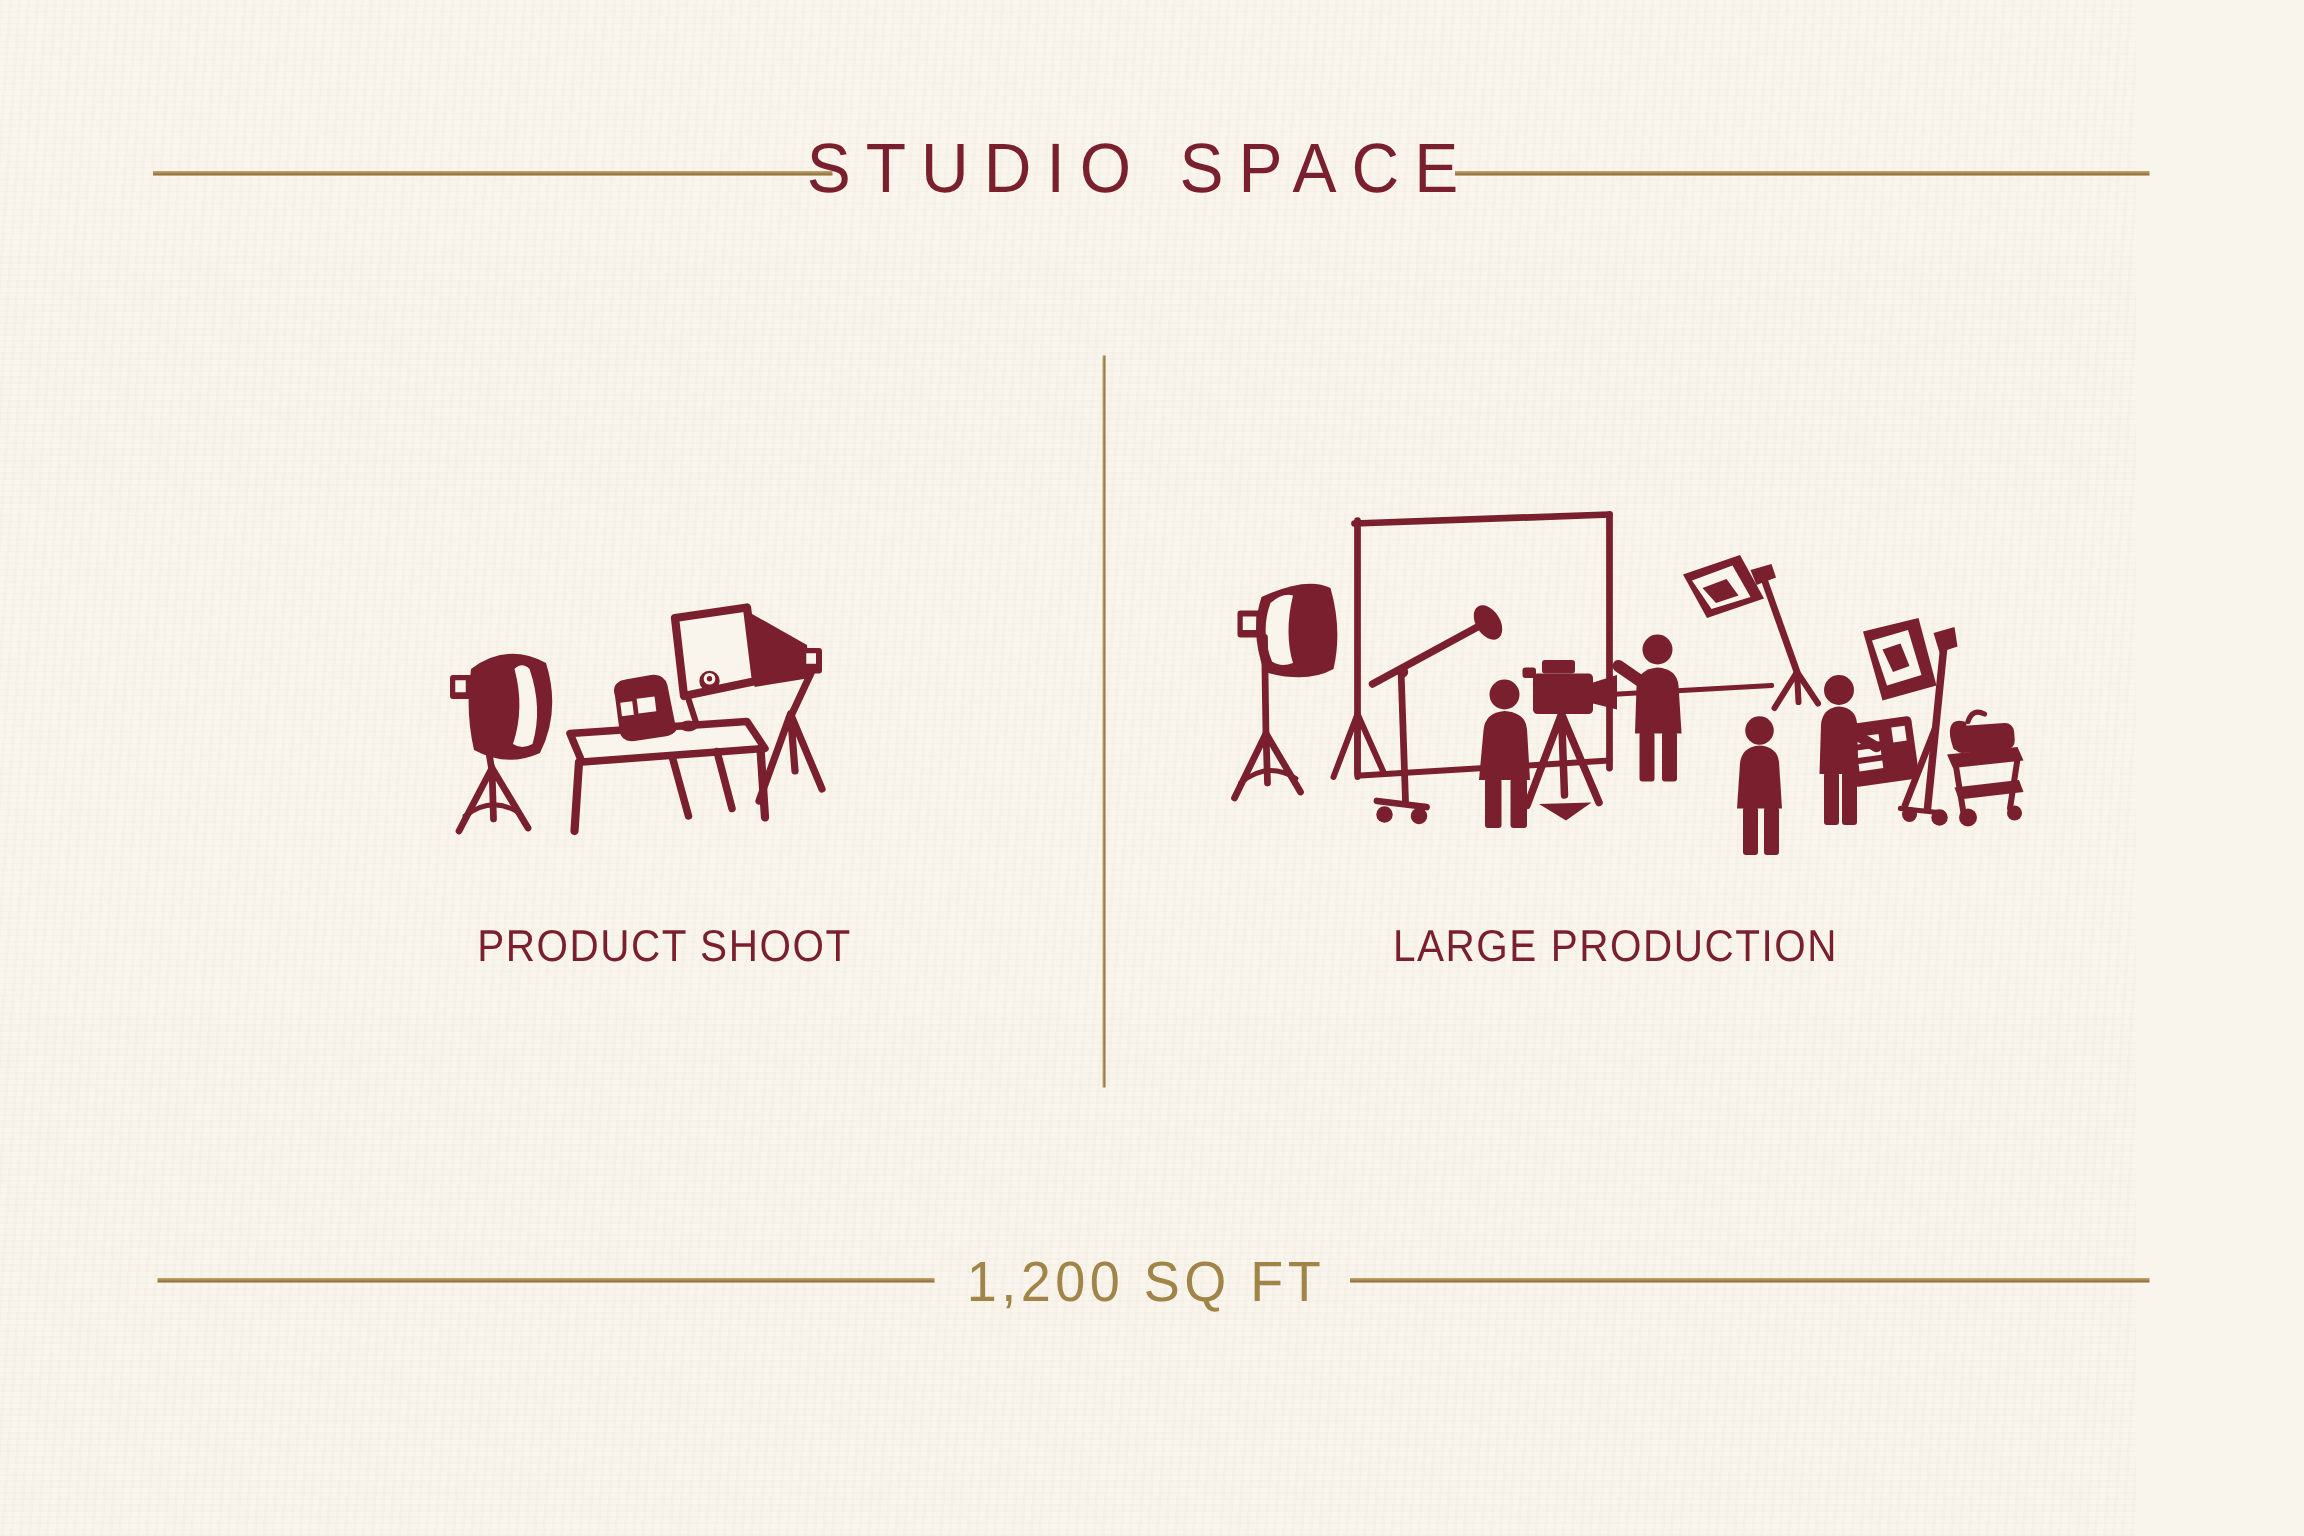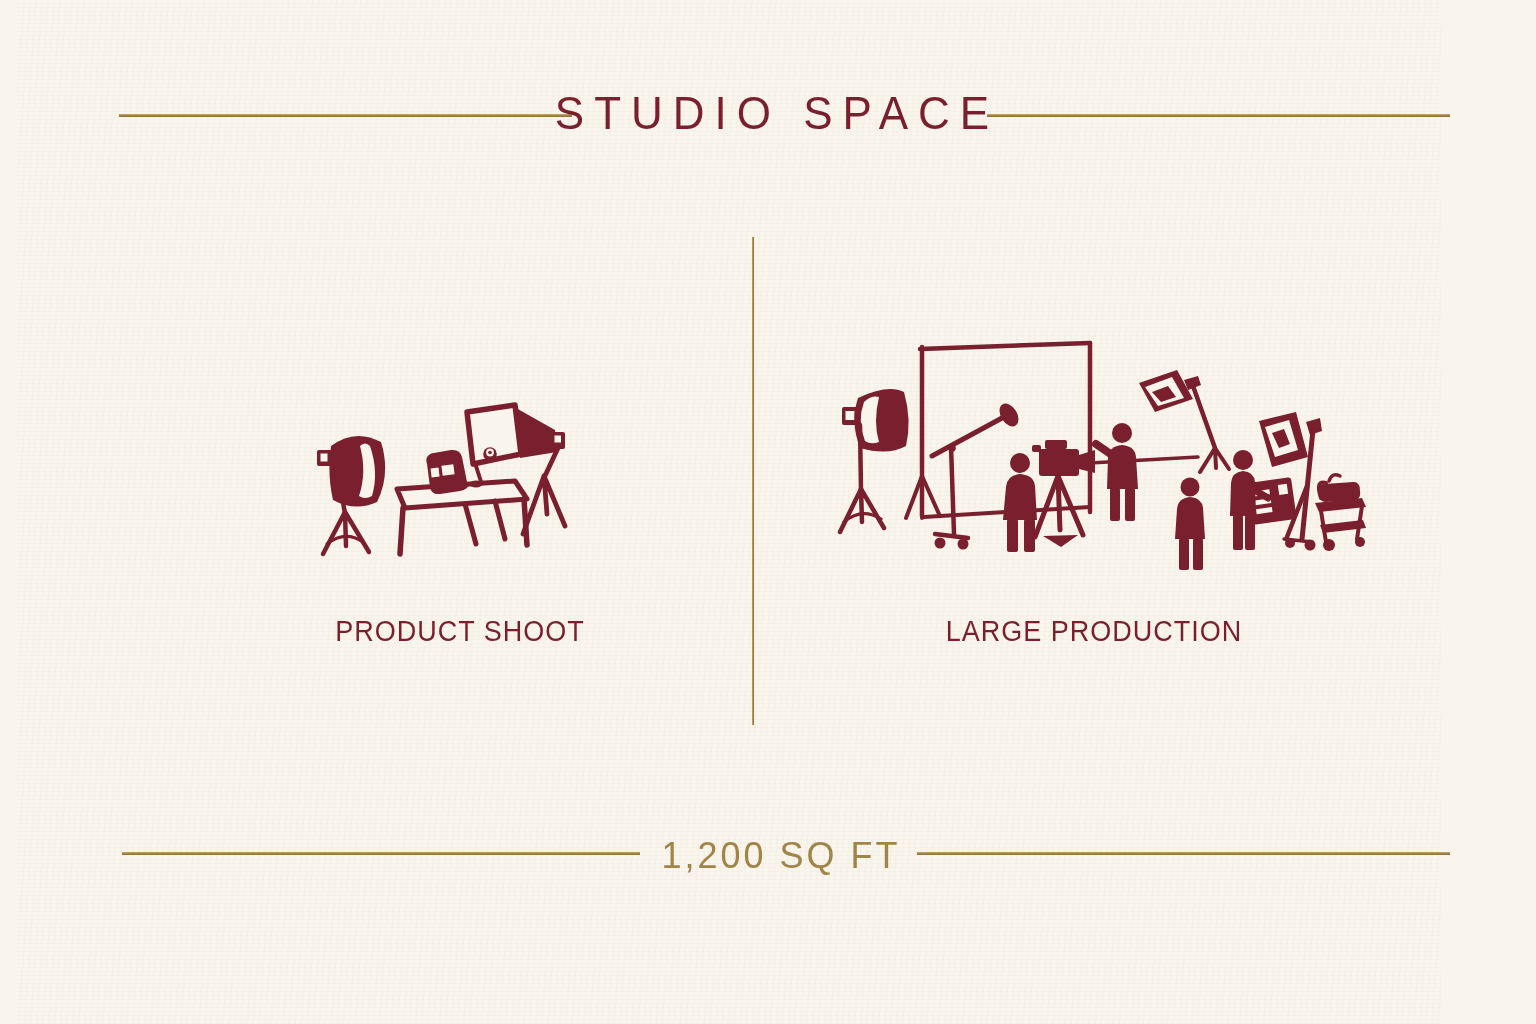--- a/index.html
+++ b/index.html
@@ -7,21 +7,20 @@
     width:1536px;height:1024px;overflow:hidden;
     font-family:"Liberation Sans", sans-serif;
     background:var(--bg,#f9f5ec);
   }
   .stage{
     position:relative;width:1424px;height:1024px;
     background-color:var(--bg,#f9f5ec);
     background-image:
       repeating-linear-gradient(0deg, rgba(120,100,70,0.025) 0 1px, transparent 1px 4px),
       repeating-linear-gradient(94deg, rgba(120,100,70,0.018) 0 2px, transparent 2px 6px);
-    margin-left: 17px;
   }
   .hline{
     position:absolute;height:3px;
     background:linear-gradient(180deg,#c6a96e 0%, var(--gold,#a08448) 55%, #86693a 100%);
   }
   .vline{
     position:absolute;width:2px;
     background:linear-gradient(90deg,#c6a96e 0%, var(--gold,#a08448) 60%, #86693a 100%);
   }
   .title{

